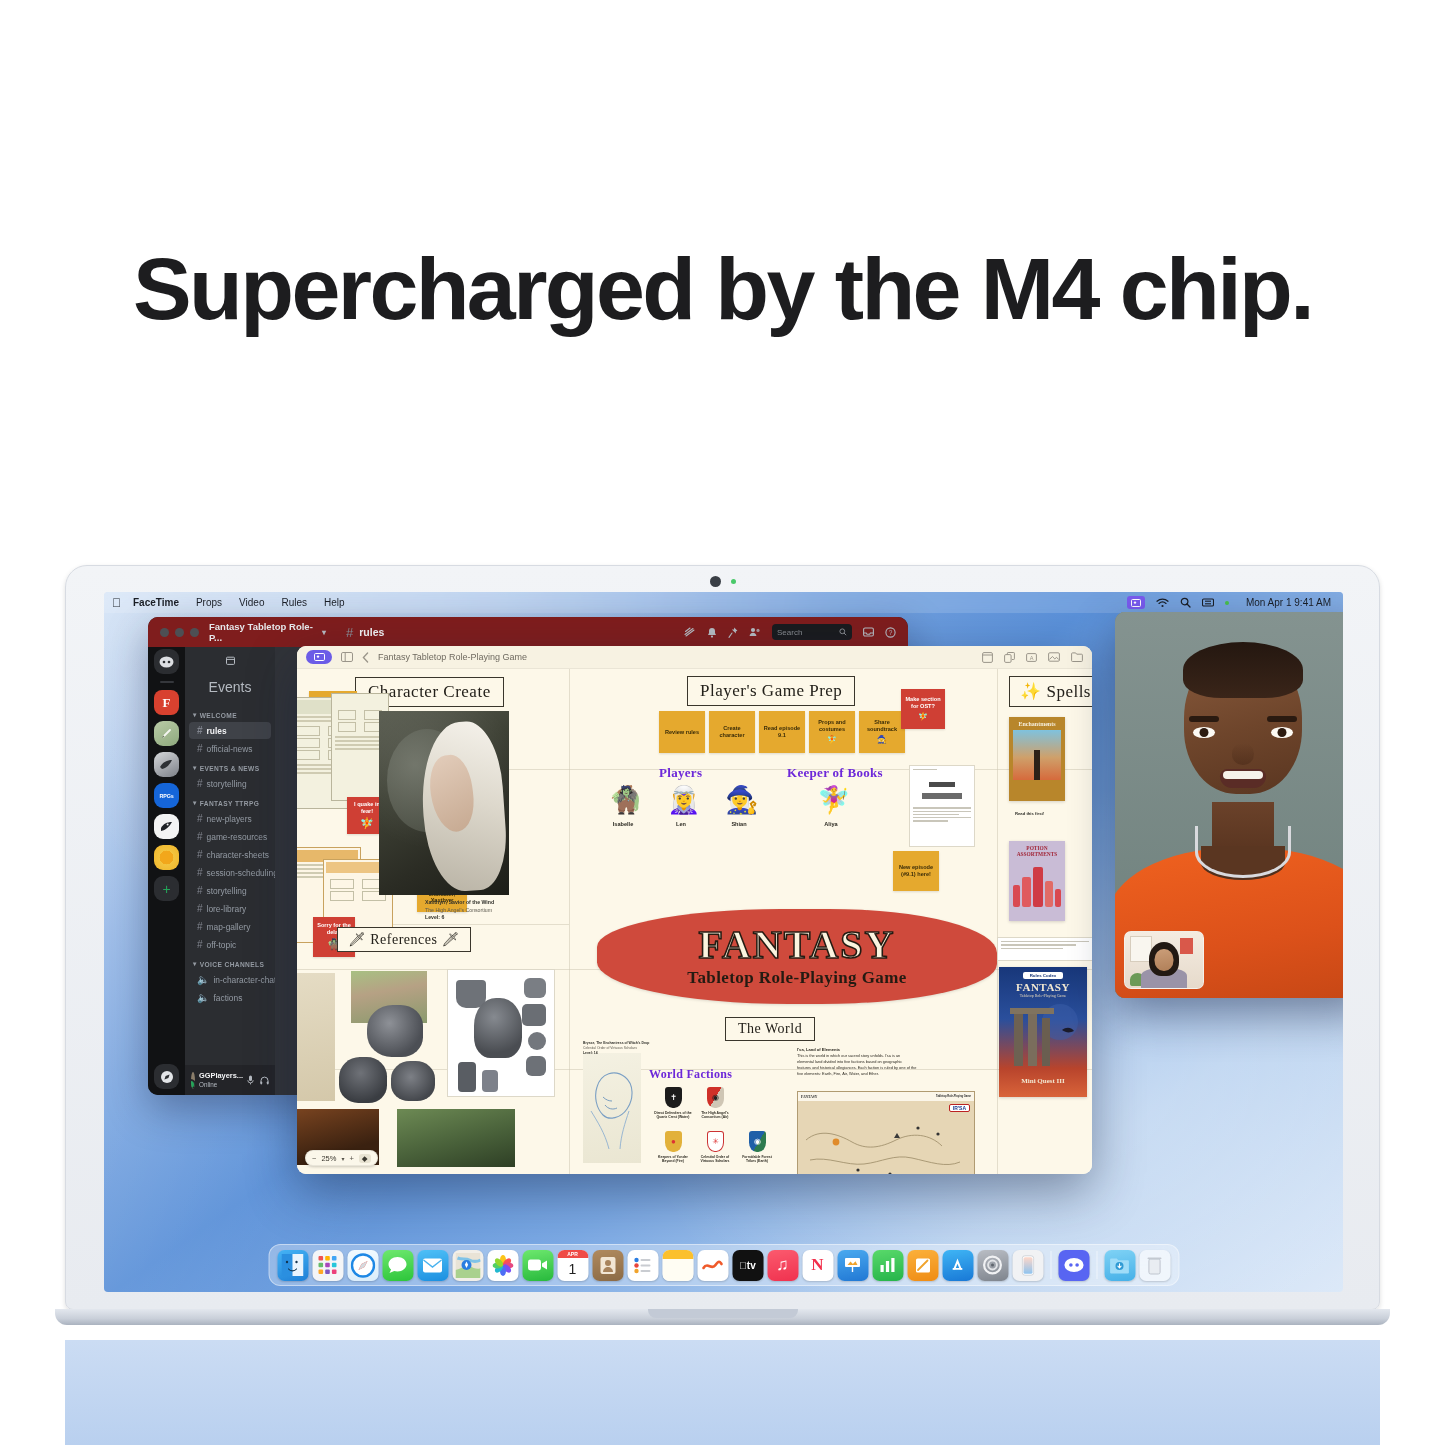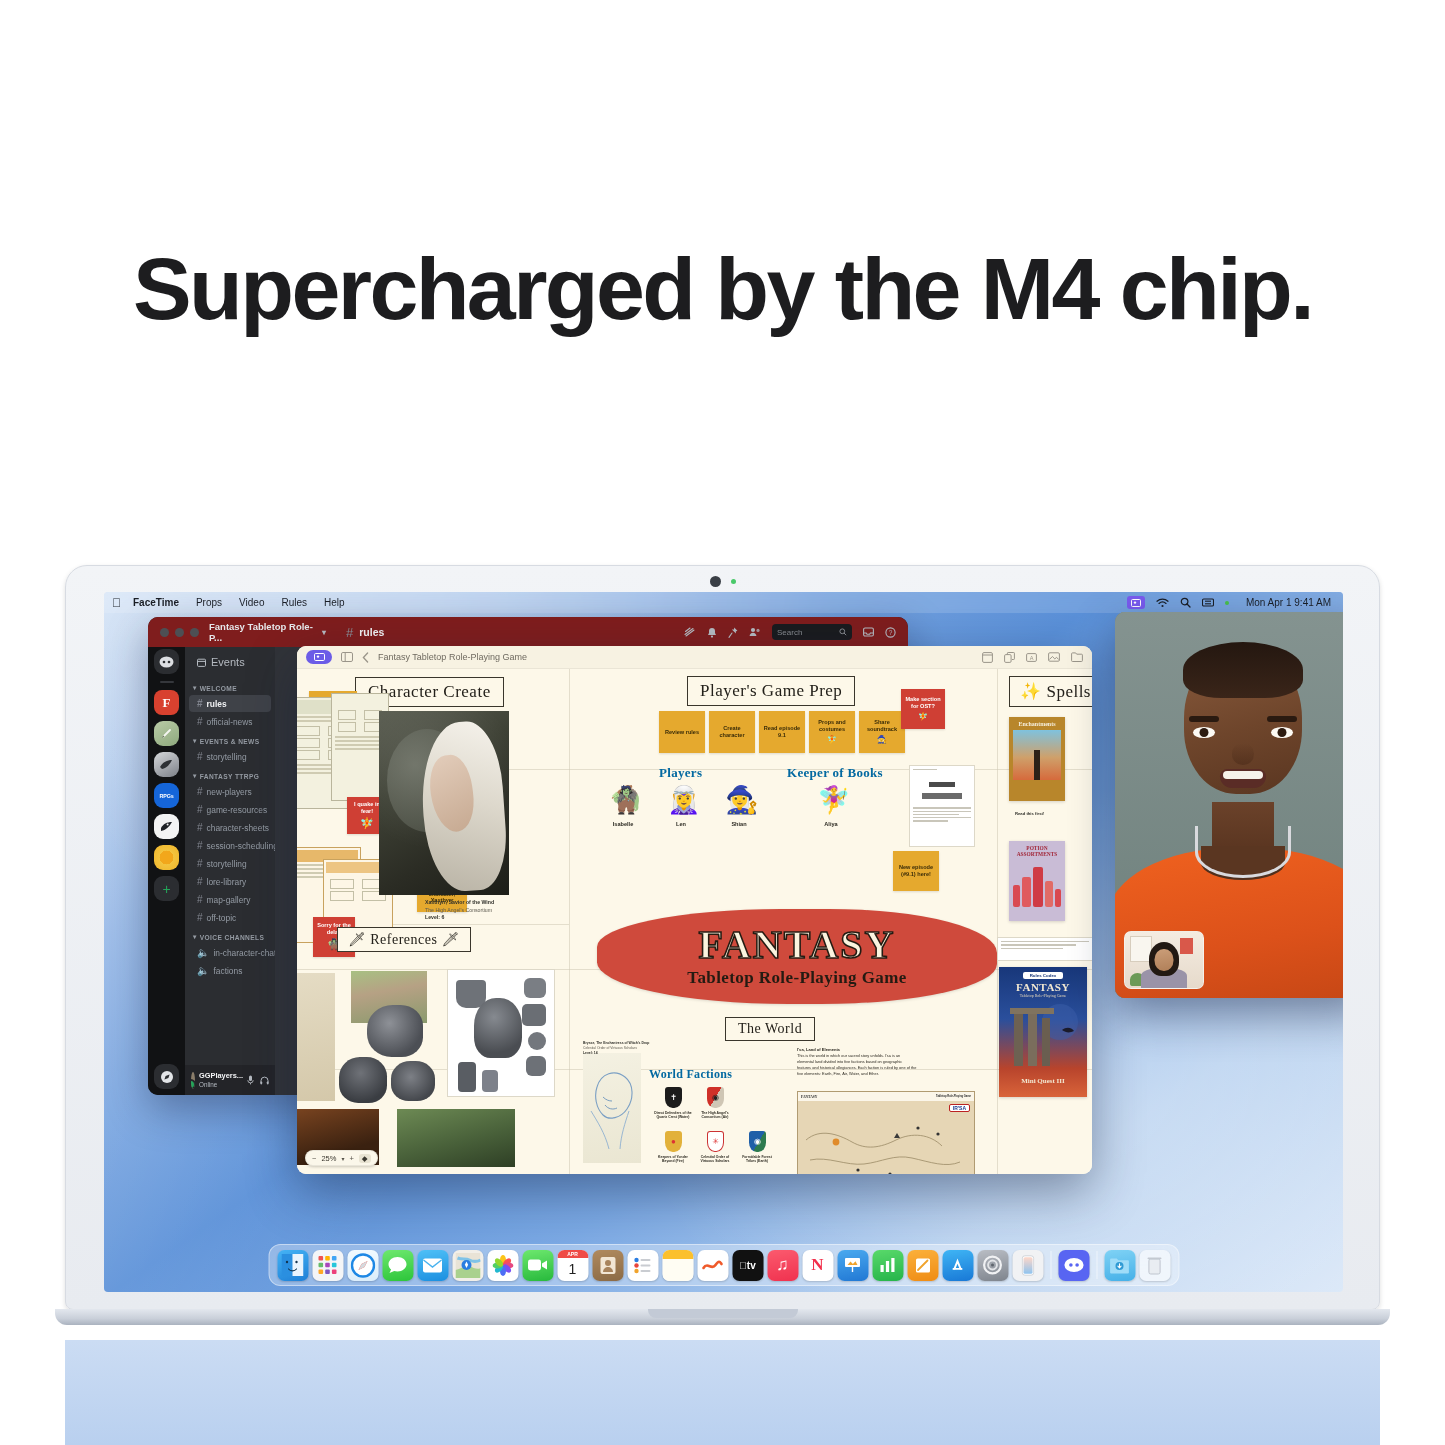--- a/index.html
+++ b/index.html
@@ -118,22 +118,22 @@
     font-size:11px; color:#fff; overflow:hidden; position:relative; flex:none;
   }
   .rail-sep { width:14px; height:2px; background:#35373c; border-radius:1px; margin:1px 0; }
   .rail-ico.active { border-radius:8px; }
 
   .dc-channels {
     width:90px; background:#2b2d31; display:flex; flex-direction:column; min-height:0;
   }
   .dc-ch-scroll { flex:1; overflow:hidden; padding-top:5px; }
   .dc-events {
-    display:flex; align-items:center; gap:5px; font-size:11px; color:#b5bac1;
-    padding:4px 8px; margin:0 4px 6px 4px; border-radius:4px;
+    display:flex; align-items:center; gap:14px; font-size:14px; color:#b5bac1;
+    padding:4px 8px; margin:0 4px 6px 4px; border-radius:4px;flex-direction:column;
   }
   .dc-cat {
     font-size:6.6px; font-weight:700; letter-spacing:.4px; color:#959ba3;
     padding:6px 8px 2px 8px; display:flex; align-items:center; gap:3px;
   }
   .dc-ch {
     display:flex; align-items:center; gap:4px; font-size:8.4px; color:#949ba4;
     padding:3px 8px; margin:1px 4px; border-radius:4px; white-space:nowrap;
   }
   .dc-ch.sel { background:#3f4248; color:#f2f3f5; font-weight:600; }
@@ -200,21 +200,21 @@
   .cap .sub { font-weight:400; color:#5d5a50; }
 
   .char-sheet {
     position:absolute; background:#f3f1df; border:1px solid #b9b59c; overflow:hidden;
   }
   .char-sheet.orange { background:#fdf6e6; border-color:#c8a25e; }
   .cs-row { height:2px; background:#cfcbb2; margin:2px 3px; }
   .cs-box { border:.6px solid #c3bfa6; margin:2px 3px; height:10px; }
 
   .script-title {
-    font-family:"Liberation Serif", serif; font-size:13px; color:#0369a1; font-weight:700;
+    font-family:"Liberation Serif", serif; font-size:13px; color:#6d28d9; font-weight:700;
     position:absolute; letter-spacing:.3px;
   }
   .tiny-name { position:absolute; font-size:5.6px; color:#2c2a22; font-weight:600; text-align:center; }
   .avatar-emoji { position:absolute; font-size:27px; line-height:1; }
 
   .fantasy-logo {
     position:absolute; background:#cf4a3c; border-radius:46% 42% 44% 48% / 40% 46% 42% 44%;
     display:flex; flex-direction:column; align-items:center; justify-content:center;
     box-shadow:0 1px 3px rgba(0,0,0,.13);
   }

